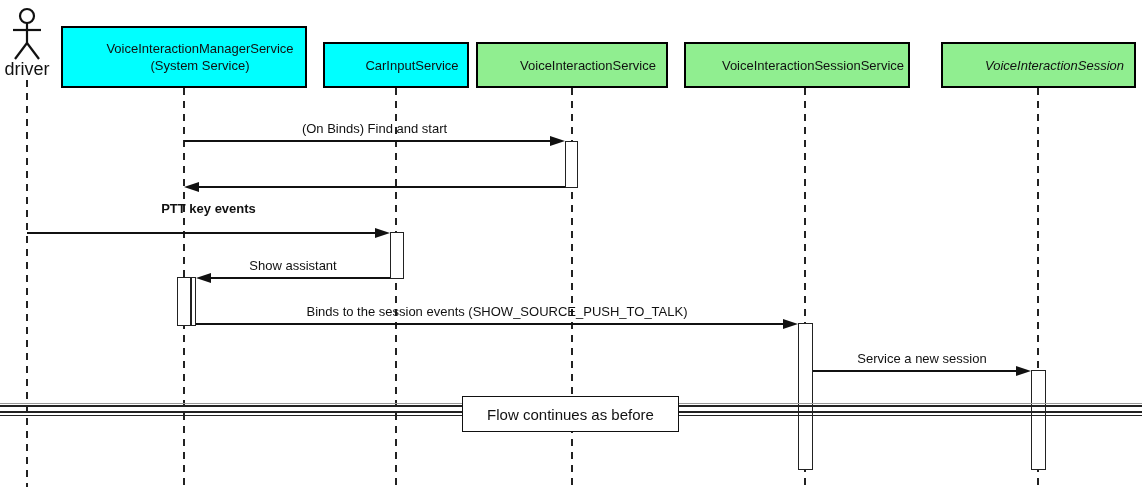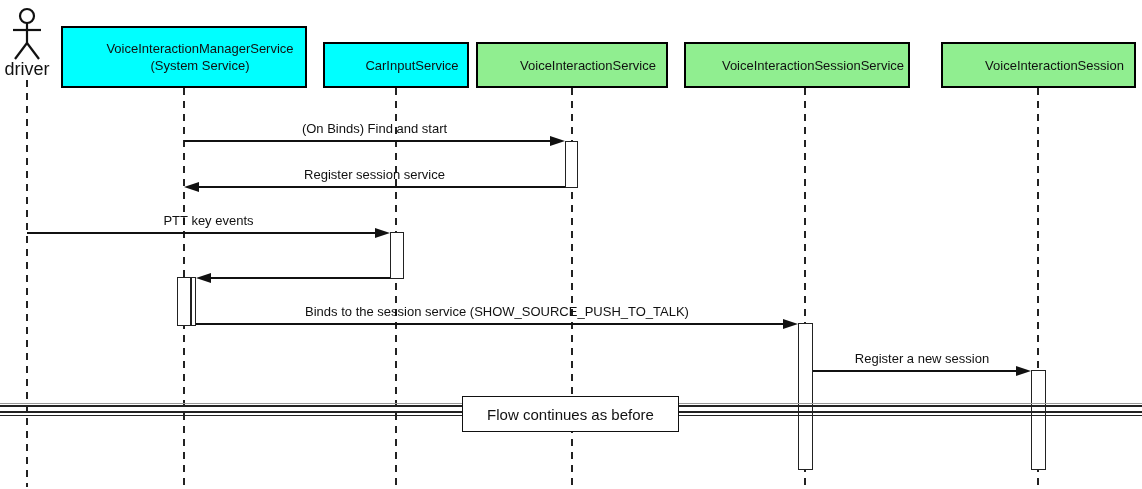--- a/index.html
+++ b/index.html
@@ -93,52 +93,52 @@
   </div>
   <div class="pbox" style="left: 476px; top: 42px; width: 192px; height: 46px; background: rgb(144, 238, 144);">
     <span>VoiceInteractionService</span>
   </div>
   <div class="pbox" style="left: 323px; top: 42px; width: 146px; height: 46px; background: rgb(0, 255, 255);">
     <span>CarInputService</span>
   </div>
   <div class="pbox" style="left: 684px; top: 42px; width: 226px; height: 46px; background: rgb(144, 238, 144);">
     <span>VoiceInteractionSessionService</span>
   </div>
-  <div class="pbox" style="left: 941px; top: 42px; width: 195px; height: 46px; background: rgb(144, 238, 144);">
+  <div class="pbox" style="left: 941px; top: 42px; width: 195px; height: 46px; background: rgb(144, 238, 144); font-style: italic;">
     <span>VoiceInteractionSession</span>
   </div>
 
   <div class="act" style="left:565px;top:141px;width:13px;height:47px;"></div>
   <div class="act" style="left:390px;top:232px;width:14px;height:47px;"></div>
   <div class="act" style="left:177px;top:277px;width:19px;height:49px;">
     <div class="act-inner" style="left:12px;"></div>
   </div>
   <div class="act" style="left:798px;top:323px;width:15px;height:147px;"></div>
   <div class="act" style="left:1031px;top:370px;width:15px;height:100px;"></div>
 
   <div class="mlabel" style="left:184px;width:381px;top:121px;">(On Binds) Find and start</div>
   <div class="mline" style="left:184px;top:140px;width:367px;"></div>
   <div class="tri-r" style="left:550px;top:135.5px;"></div>
 
-  <div class="mlabel" style="left:184px;width:381px;top:167px;">Register session service</div>
   <div class="mline" style="left:199px;top:186px;width:366px;"></div>
   <div class="tri-l" style="left:184px;top:181.5px;"></div>
 
-  <div class="mlabel" style="left:27px;width:363px;top:213px;">PTT key events</div>
+  <div class="mlabel" style="left:27px;width:363px;top:201px;font-weight:bold;">PTT key events</div>
   <div class="mline" style="left:27px;top:232px;width:349px;"></div>
   <div class="tri-r" style="left:375px;top:227.5px;"></div>
 
+  <div class="mlabel" style="left:196px;width:194px;top:258px;">Show assistant</div>
   <div class="mline" style="left:211px;top:277px;width:179px;"></div>
   <div class="tri-l" style="left:196px;top:272.5px;"></div>
 
-  <div class="mlabel" style="left:196px;width:602px;top:304px;">Binds to the session service (SHOW_SOURCE_PUSH_TO_TALK)</div>
+  <div class="mlabel" style="left:196px;width:602px;top:304px;">Binds to the session events (SHOW_SOURCE_PUSH_TO_TALK)</div>
   <div class="mline" style="left:196px;top:323px;width:588px;"></div>
   <div class="tri-r" style="left:783px;top:318.5px;"></div>
 
-  <div class="mlabel" style="left:813px;width:218px;top:351px;">Register a new session</div>
+  <div class="mlabel" style="left:813px;width:218px;top:351px;">Service a new session</div>
   <div class="mline" style="left:813px;top:370px;width:204px;"></div>
   <div class="tri-r" style="left:1016px;top:365.5px;"></div>
 
   <div class="divline" style="top:403px;height:1px;background:#999;"></div>
   <div class="divline" style="top:404.5px;height:2px;background:#222;"></div>
   <div class="divline" style="top:411px;height:2px;background:#222;"></div>
   <div class="divline" style="top:414.5px;height:1.5px;background:#222;"></div>
   <div class="divbox" style="left:462px;top:396px;width:217px;height:36px;">
     <span>Flow continues as before</span>
   </div>

